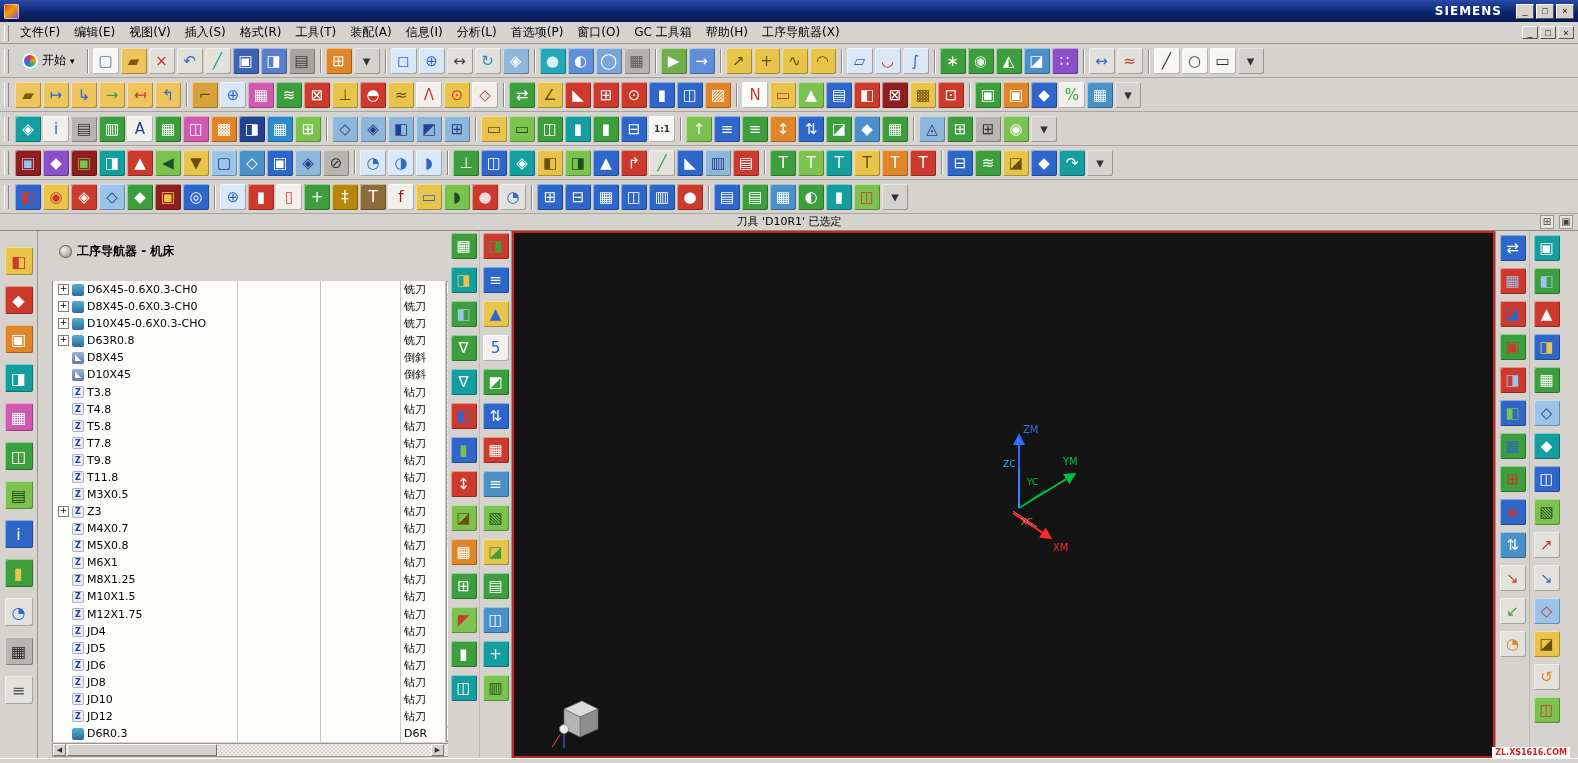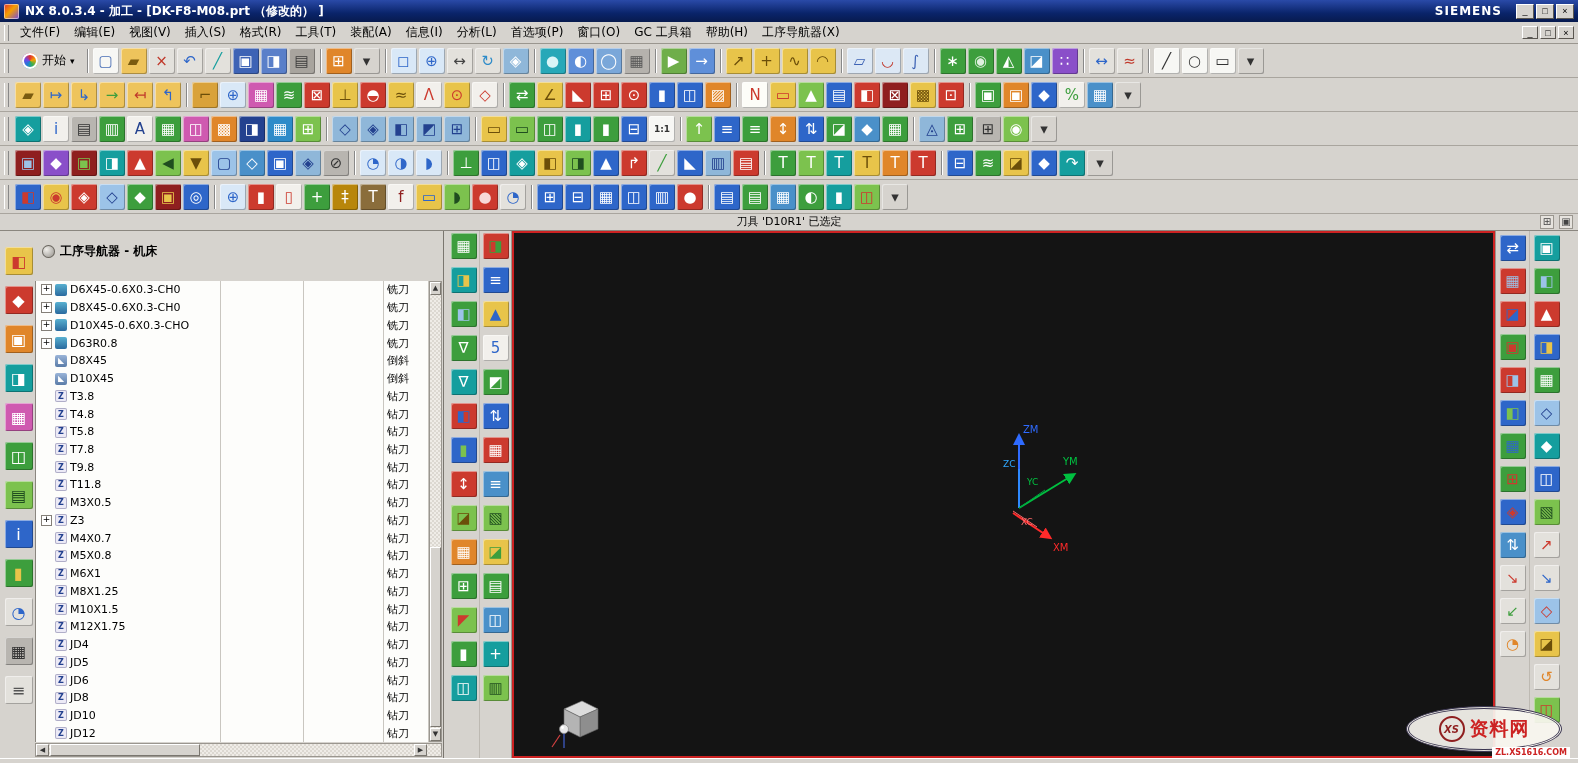--- a/index.html
+++ b/index.html
@@ -46,21 +46,21 @@
   #workarea{left:0;top:231px;width:1578px;height:527px;background:#d6d3ce;}
   .vstrip{top:0;height:527px;background:#d6d3ce;display:flex;flex-direction:column;align-items:center;box-sizing:border-box;}
   #leftstrip{left:0;width:38px;border-right:1px solid #9a968f;padding-top:16px;gap:11px;}
   #leftstrip .tbicon{width:28px;height:28px;font-size:16px;}
   #midstrip1{left:448px;width:32px;border-right:1px solid #bdb9b2;padding-top:2px;gap:8px;}
   #midstrip2{left:480px;width:32px;border-right:1px solid #9a968f;padding-top:2px;gap:8px;}
   #rightstrip1{left:1495px;width:34px;border-left:1px solid #9a968f;padding-top:4px;gap:7px;}
   #rightstrip2{left:1529px;width:34px;border-left:1px solid #bdb9b2;padding-top:4px;gap:7px;}
 
   
-  #navpanel{left:34px;top:0;width:410px;height:527px;background:#d6d3ce;border-right:1px solid #7a766f;box-sizing:border-box;}
+  #navpanel{left:51px;top:0;width:410px;height:527px;background:#d6d3ce;border-right:1px solid #7a766f;box-sizing:border-box;}
   .nav-title{height:22px;margin-top:9px;display:flex;align-items:center;gap:5px;padding-left:8px;font-weight:bold;font-size:12px;}
   .nav-title .nticon{width:13px;height:13px;border-radius:50%;background:radial-gradient(circle at 35% 35%,#f0eeea,#8a8680);box-shadow:inset 0 0 0 1px #6a665f;}
   .nav-header{position:absolute;left:1px;top:34px;right:14px;height:28px;display:flex;margin-top:44px;}
   .hcell{box-sizing:border-box;background:#d6d3ce;border:1px solid;border-color:#fff #7a766f #7a766f #fff;
      font-size:11px;line-height:14px;padding-left:4px;overflow:hidden;white-space:nowrap;cursor:pointer;}
   .c1{width:185px;flex:none;}
   .c2{width:83px;flex:none;}
   .c3{width:80px;flex:none;}
   .c4{flex:1;min-width:0;}
   .nav-body{position:absolute;left:1px;top:50px;right:14px;bottom:16px;background:#fdfdfb;overflow:hidden;display:flex;flex-direction:column;border-left:1px solid #8a867f;}
@@ -94,21 +94,20 @@
   .wm-url{position:absolute;right:0;bottom:0;background:#fff;color:#cc2222;font-size:8px;padding:1px 3px;font-weight:bold;}
 
   #bottombar{left:0;top:758px;width:1578px;height:5px;background:#d6d3ce;border-top:1px solid #fff;}
   #rightfiller{left:1563px;top:0;width:15px;height:527px;background:#d6d3ce;}
 </style>
 </head>
 <body>
 
 <div id="titlebar" class="abs">
   <div class="app-icon"></div>
-  <span class="title-text">NX 8.0.3.4 - 加工 - [DK-F8-M08.prt （修改的） ]</span>
   <span class="brand">SIEMENS</span>
   <div class="winbtns">
     <button class="winbtn">_</button>
     <button class="winbtn">□</button>
     <button class="winbtn">×</button>
   </div>
 </div>
 
 <div id="menubar" class="abs">
   <div class="menu-grip"></div>
@@ -663,20 +662,30 @@
         </div>
         <div class="nrow">
           <div class="ncell c1">
             <span class="expand hidden">+</span>
             <span class="ticon t-d">Z</span>
             <span>JD12</span>
           </div>
           <div class="ncell c2"></div>
           <div class="ncell c3"></div>
           <div class="ncell c4">钻刀</div>
+        </div>
+        <div class="nrow">
+          <div class="ncell c1">
+            <span class="expand hidden">+</span>
+            <span class="ticon t-m"></span>
+            <span>D6R0.3</span>
+          </div>
+          <div class="ncell c2"></div>
+          <div class="ncell c3"></div>
+          <div class="ncell c4">D6R</div>
         </div>
       </div>
     <div class="nav-vscroll">
       <span class="sbtn" style="top:0">▲</span>
       <span class="vthumb"></span>
       <span class="sbtn" style="bottom:0">▼</span>
     </div>
     <div class="nav-hscroll">
       <span class="hbtn" style="left:0">◀</span>
       <span class="hthumb"></span>
@@ -785,20 +794,16 @@
       <span class="tbicon" style="background: rgb(227, 225, 220); color: rgb(46, 102, 201);">↘</span>
       <span class="tbicon" style="background: rgb(156, 195, 232); color: rgb(204, 58, 46);">◇</span>
       <span class="tbicon" style="background: rgb(232, 196, 74); color: rgb(107, 78, 9);">◪</span>
       <span class="tbicon" style="background: rgb(227, 225, 220); color: rgb(224, 134, 42);">↺</span>
       <span class="tbicon" style="background: rgb(124, 194, 78); color: rgb(204, 58, 46);">◫</span>
     </div>
   <div id="rightfiller" class="abs"></div>
 </div>
 
 <div id="watermark" class="abs">
-  <div class="wm-oval">
-    <span class="wm-logo">XS</span>
-    <span class="wm-brand">资料网</span>
-  </div>
   <div class="wm-url">ZL.XS1616.COM</div>
 </div>
 
 <div id="bottombar" class="abs"></div>
 
 </body></html>

